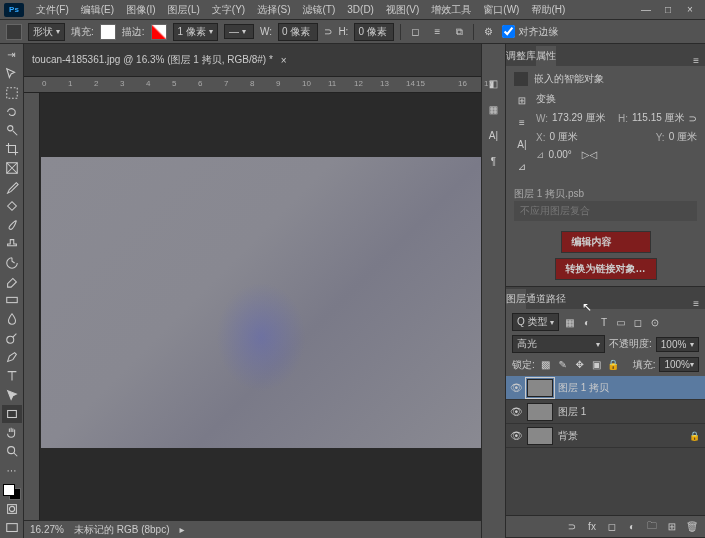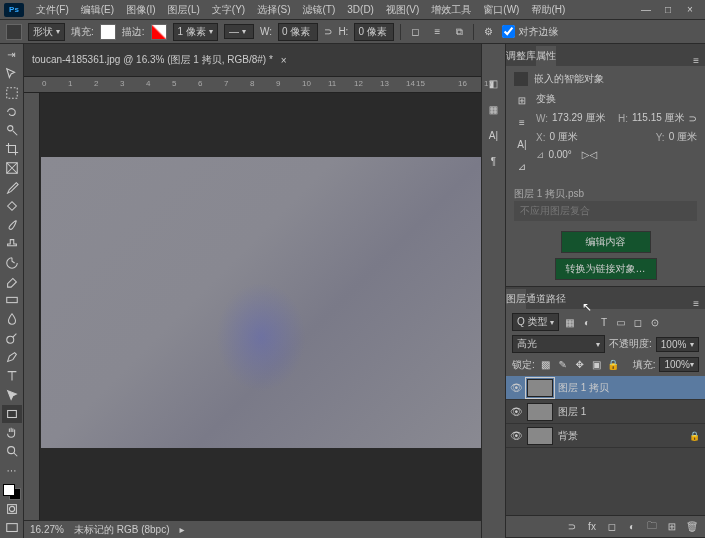--- a/index.html
+++ b/index.html
@@ -68,21 +68,21 @@
 .prop-row .lbl2 { color: #aaa; }
 .prop-row .val { background: transparent; color: #ccc; }
 .prop-row .link { margin-left: auto; }
 .left-icons { display: flex; flex-direction: column; gap: 6px; margin-right: 6px; }
 .left-icons .li { width: 16px; height: 16px; display: flex; align-items: center; justify-content: center; }
 .prop-grid { display: flex; }
 .prop-cols { flex: 1; }
 .prop-file { margin-top: 13px; font-size: 10px; color: #aaa; }
 .prop-disabled { background: #4a4a4a; color: #777; padding: 3px 6px; font-size: 10px; }
 .prop-btns { display: flex; flex-direction: column; align-items: center; gap: 5px; margin-top: 10px; }
-.prop-btn { background: #14532d; border: 1px solid #333; padding: 3px 10px; font-size: 10px; cursor: pointer; min-width: 90px; text-align: center; }
+.prop-btn { background: #7f1d1d; border: 1px solid #333; padding: 3px 10px; font-size: 10px; cursor: pointer; min-width: 90px; text-align: left; font-weight: bold; }
 
 
 .layers-panel { flex: 1; display: flex; flex-direction: column; }
 .lay-controls { padding: 4px 6px; display: flex; flex-direction: column; gap: 4px; }
 .lay-row { display: flex; align-items: center; gap: 4px; font-size: 10px; }
 .lay-dd { background: #3a3a3a; border: 1px solid #222; padding: 1px 4px; flex: 1; display: flex; align-items: center; }
 .lay-dd .chev { margin-left: auto; font-size: 8px; }
 .lay-icons { display: flex; gap: 3px; }
 .lay-icons .fi { width: 14px; height: 14px; display: flex; align-items: center; justify-content: center; cursor: pointer; }
 .lay-list { flex: 1; background: #424242; overflow: auto; }

